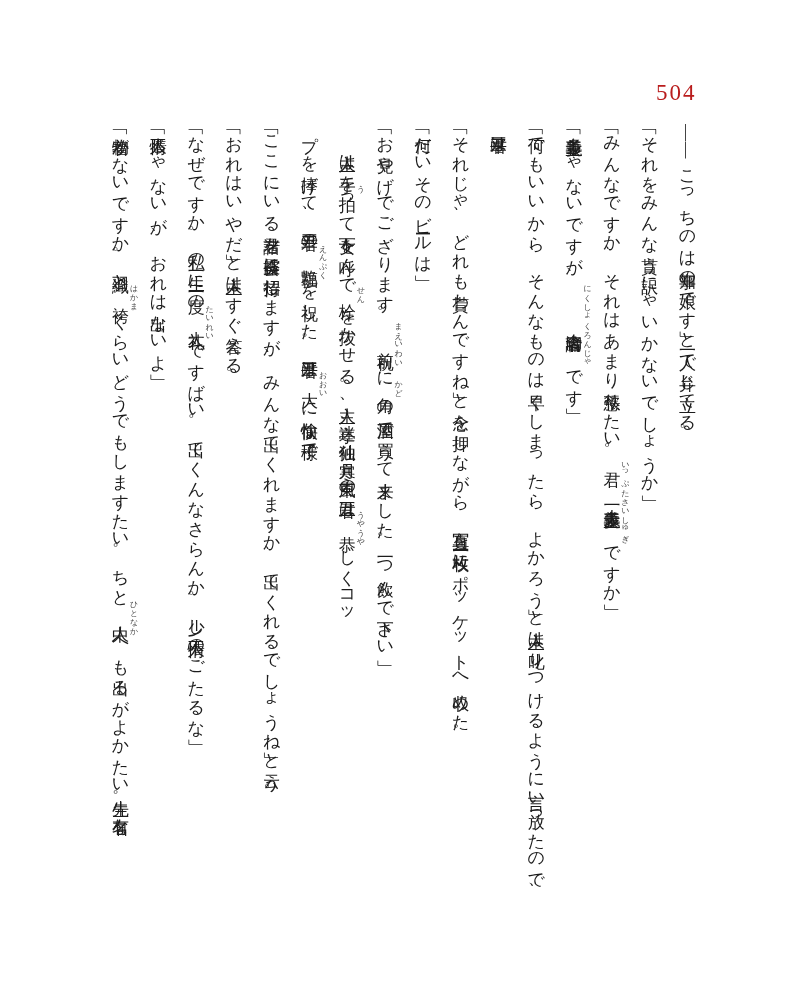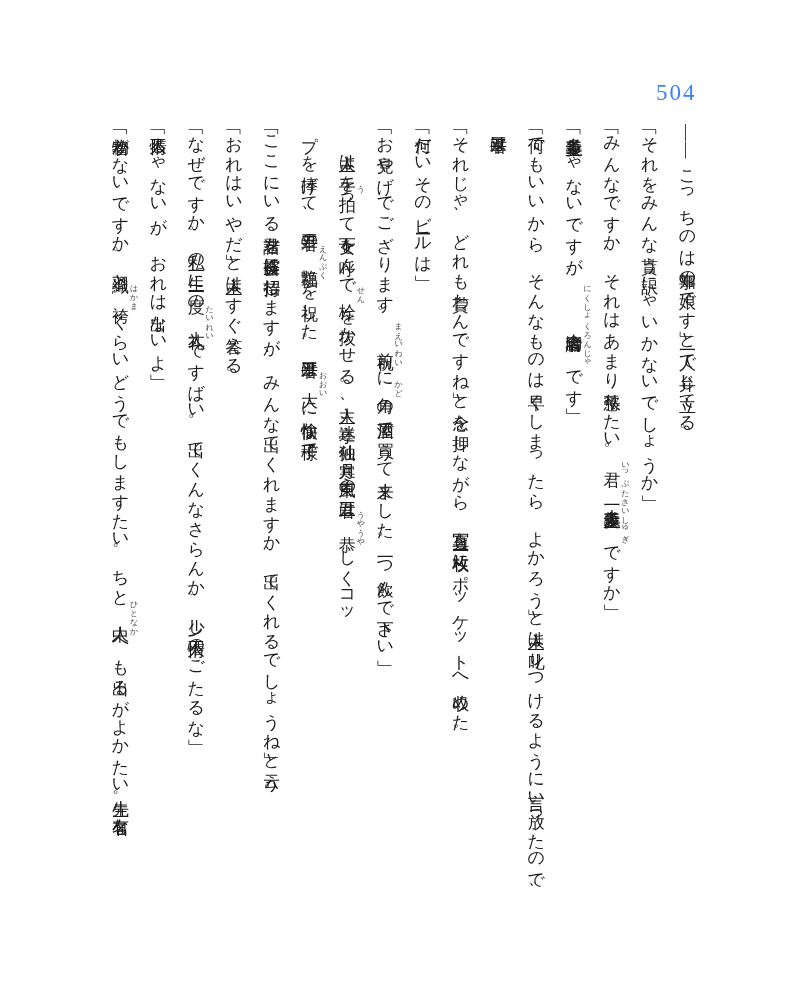--- a/index.html
+++ b/index.html
@@ -15,21 +15,21 @@
     overflow: hidden;
     font-family: "Liberation Serif", "DejaVu Serif", serif;
     color: #1c1c1c;
   }
   .page-number {
     position: absolute;
     top: 80px;
     left: 656px;
     font-size: 23px;
     letter-spacing: 2px;
-    color: #3b82f6;
+    color: #b91c1c;
   }
   .text-block {
     position: absolute;
     top: 124px;
     right: 94px;
     height: 822px;
     writing-mode: vertical-rl;
     -webkit-writing-mode: vertical-rl;
     font-size: 17px;
     color: #1c1c1c;

